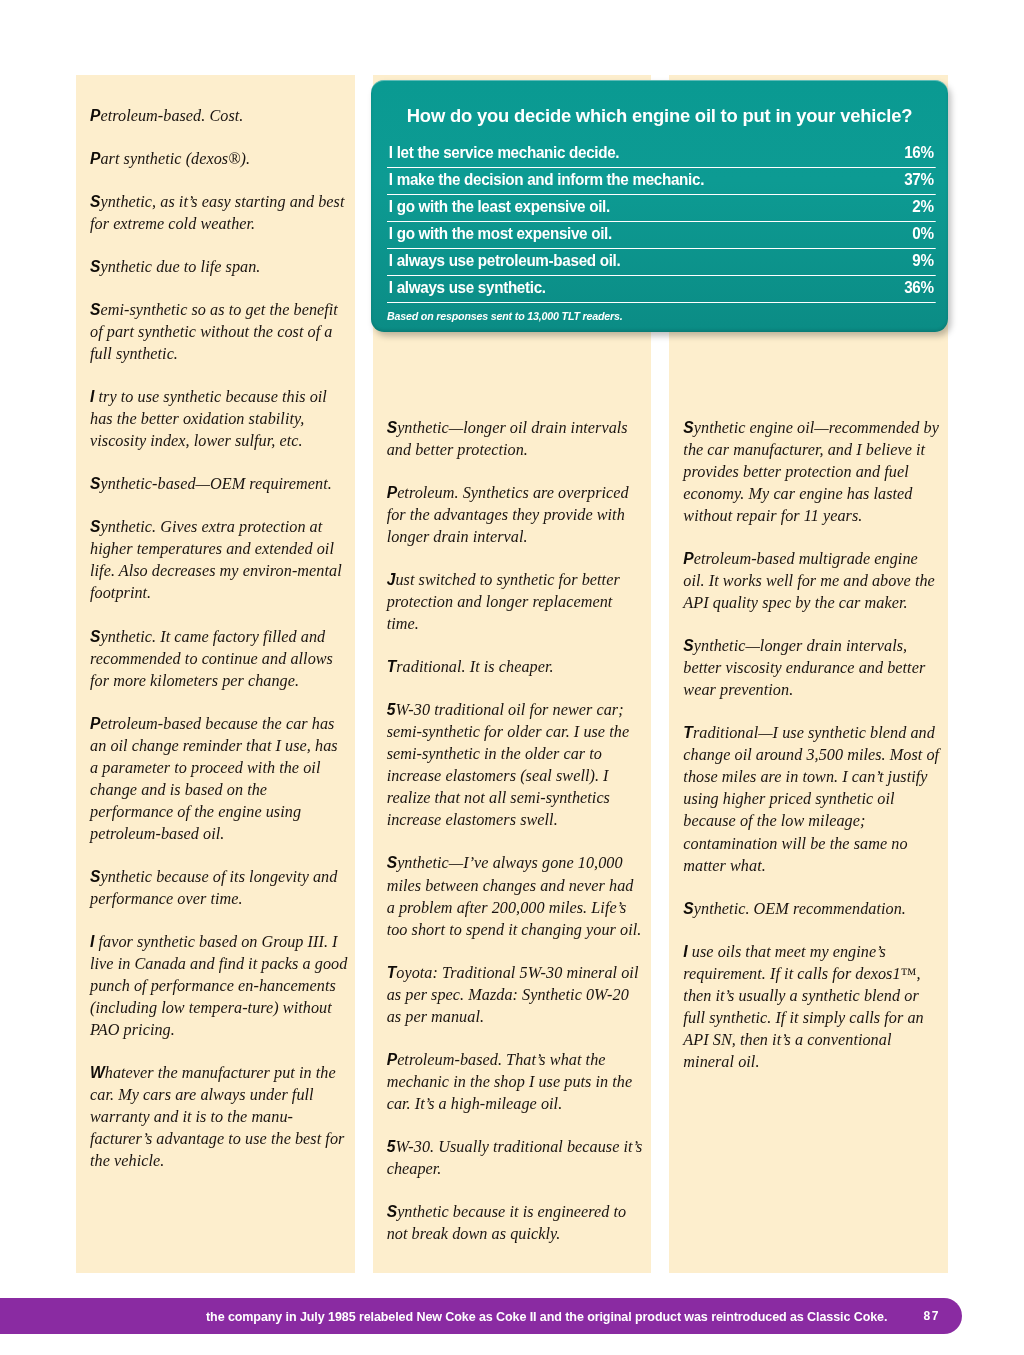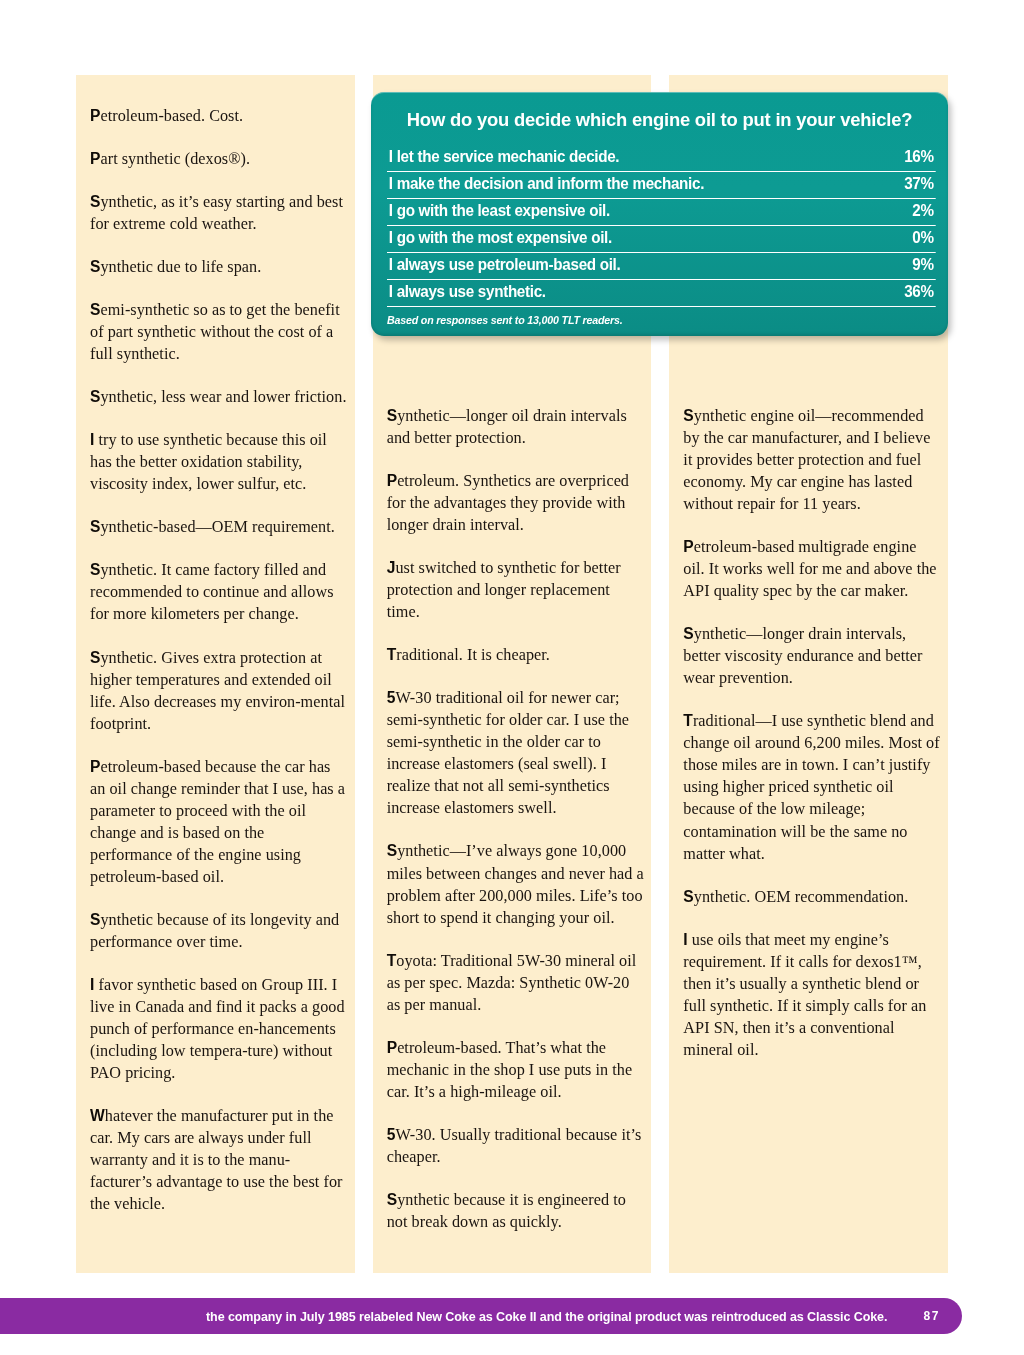--- a/index.html
+++ b/index.html
@@ -31,20 +31,21 @@
     display: flex;
     gap: 18px;
   }
 
   .col {
     background: #fdeecd;
     width: 290px;
     box-sizing: border-box;
     padding: 30px 7px 20px 14px;
     position: relative;
+    font-style: italic;
   }
 
   .col p {
     margin: 0 0 21px 0;
     font-size: 16.2px;
     line-height: 1.36;
     color: #1a1410;
     text-align: left;
     letter-spacing: 0.05px;
   }
@@ -53,34 +54,34 @@
 
   .dropcap {
     font-family: "Liberation Sans", "DejaVu Sans", sans-serif;
     font-weight: bold;
     font-size: 15.6px;
     color: #100c08;
   }
 
   
   .col.offset { padding-top: 0; }
-  .col.offset .col-inner { padding-top: 330px; }
+  .col.offset .col-inner { padding-top: 330px; margin-top: 12px; }
   .col .col-inner { padding: 0; }
 
   
   .survey-box {
     position: absolute;
     left: 371px;
-    top: 92px;
+    top: 80px;
     width: 577px;
     box-sizing: border-box;
     border-radius: 13px;
     background: linear-gradient(180deg, #0a9a92 0%, #0d9b93 40%, #0b8c85 100%);
     box-shadow: 3px 4px 6px rgba(0,0,0,0.25);
-    padding: 14px 16px 10px 16px;
+    padding: 22px 16px 10px 16px;
     color: #ffffff;
   }
   .survey-box::after {
     content: "";
     position: absolute;
     inset: 0;
     border-radius: 13px;
     box-shadow: inset 0 1px 0 rgba(255,255,255,0.35),
                 inset 0 -2px 3px rgba(0,0,0,0.12);
     pointer-events: none;
@@ -166,25 +167,24 @@
 <div class="page">
 
   <div class="columns">
     <div class="col">
       <div class="col-inner">
           <p><span class="dropcap">P</span><span>etroleum-based. Cost.</span></p>
           <p><span class="dropcap">P</span><span>art synthetic (dexos®).</span></p>
           <p><span class="dropcap">S</span><span>ynthetic, as it’s easy starting and best for extreme cold weather.</span></p>
           <p><span class="dropcap">S</span><span>ynthetic due to life span.</span></p>
           <p><span class="dropcap">S</span><span>emi-synthetic so as to get the benefit of part synthetic without the cost of a full synthetic.</span></p>
-          <p><span class="dropcap">S</span><span>ynthetic, less wear and lower friction.</span></p>
           <p><span class="dropcap">I</span><span> try to use synthetic because this oil has the better oxidation stability, viscosity index, lower sulfur, etc.</span></p>
           <p><span class="dropcap">S</span><span>ynthetic-based—OEM requirement.</span></p>
+          <p><span class="dropcap">S</span><span>ynthetic. Gives extra protection at higher temperatures and extended oil life. Also decreases my environ-mental footprint.</span></p>
           <p><span class="dropcap">S</span><span>ynthetic. It came factory filled and recommended to continue and allows for more kilometers per change.</span></p>
-          <p><span class="dropcap">S</span><span>ynthetic. Gives extra protection at higher temperatures and extended oil life. Also decreases my environ-mental footprint.</span></p>
           <p><span class="dropcap">P</span><span>etroleum-based because the car has an oil change reminder that I use, has a parameter to proceed with the oil change and is based on the performance of the engine using petroleum-based oil.</span></p>
           <p><span class="dropcap">S</span><span>ynthetic because of its longevity and performance over time.</span></p>
           <p><span class="dropcap">I</span><span> favor synthetic based on Group III. I live in Canada and find it packs a good punch of performance en-hancements (including low tempera-ture) without PAO pricing.</span></p>
           <p><span class="dropcap">W</span><span>hatever the manufacturer put in the car. My cars are always under full warranty and it is to the manu-facturer’s advantage to use the best for the vehicle.</span></p>
         </div>
     </div>
     <div class="col offset">
       <div class="col-inner">
           <p><span class="dropcap">S</span><span>ynthetic—longer oil drain intervals and better protection.</span></p>
           <p><span class="dropcap">P</span><span>etroleum. Synthetics are overpriced for the advantages they provide with longer drain interval.</span></p>
@@ -196,21 +196,21 @@
           <p><span class="dropcap">P</span><span>etroleum-based. That’s what the mechanic in the shop I use puts in the car. It’s a high-mileage oil.</span></p>
           <p><span class="dropcap">5</span><span>W-30. Usually traditional because it’s cheaper.</span></p>
           <p><span class="dropcap">S</span><span>ynthetic because it is engineered to not break down as quickly.</span></p>
         </div>
     </div>
     <div class="col offset">
       <div class="col-inner">
           <p><span class="dropcap">S</span><span>ynthetic engine oil—recommended by the car manufacturer, and I believe it provides better protection and fuel economy. My car engine has lasted without repair for 11 years.</span></p>
           <p><span class="dropcap">P</span><span>etroleum-based multigrade engine oil. It works well for me and above the API quality spec by the car maker.</span></p>
           <p><span class="dropcap">S</span><span>ynthetic—longer drain intervals, better viscosity endurance and better wear prevention.</span></p>
-          <p><span class="dropcap">T</span><span>raditional—I use synthetic blend and change oil around 6,200 miles. Most of those miles are in town. I can’t justify using higher priced synthetic oil because of the low mileage; contamination will be the same no matter what.</span></p>
+          <p><span class="dropcap">T</span><span>raditional—I use synthetic blend and change oil around 3,500 miles. Most of those miles are in town. I can’t justify using higher priced synthetic oil because of the low mileage; contamination will be the same no matter what.</span></p>
           <p><span class="dropcap">S</span><span>ynthetic. OEM recommendation.</span></p>
           <p><span class="dropcap">I</span><span> use oils that meet my engine’s requirement. If it calls for dexos1™, then it’s usually a synthetic blend or full synthetic. If it simply calls for an API SN, then it’s a conventional mineral oil.</span></p>
         </div>
     </div>
   </div>
 
   <div class="survey-box">
     <div class="survey-title">How do you decide which engine oil to put in your vehicle?</div>
     <div>
         <div class="survey-row">

